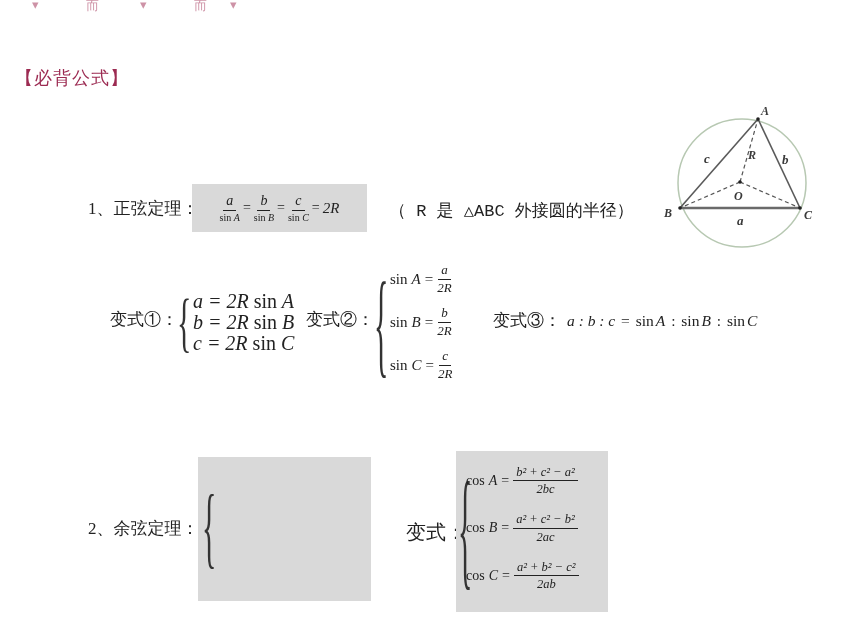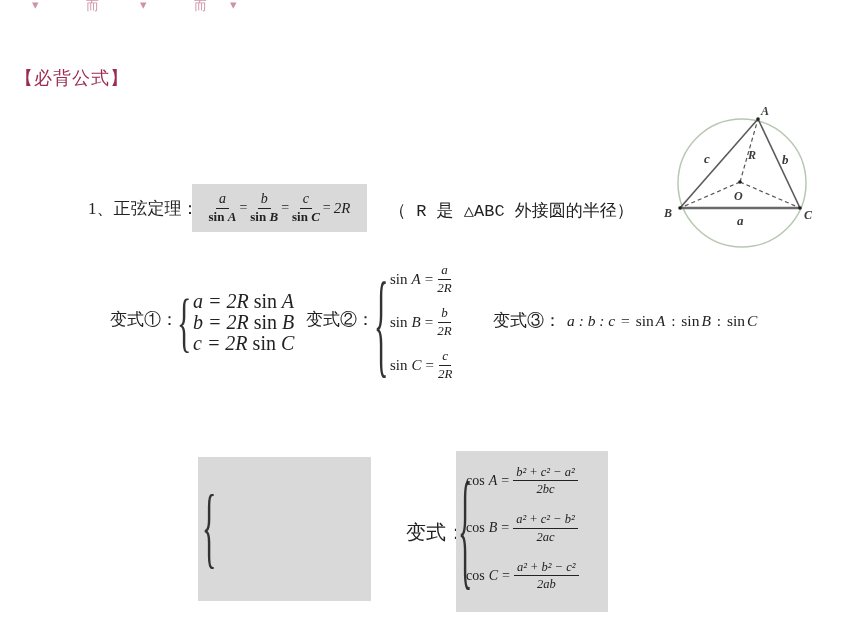--- a/index.html
+++ b/index.html
@@ -24,21 +24,21 @@
   .graybox{position:absolute;background:#d9d9d9;}
 
   
   .frac{display:inline-flex;flex-direction:column;align-items:center;vertical-align:middle;line-height:1.15;}
   .frac .num{padding:0 3px 1px;border-bottom:1.2px solid #222;}
   .frac .den{padding-top:1px;}
 
   
   .sine-label{left:88px;top:197px;font-size:17px;}
   .sine-box{left:192px;top:184px;width:175px;height:48px;display:flex;align-items:center;justify-content:center;gap:3px;font-size:14px;}
-  .sine-box .den{font-size:13px;font-weight:bold;}
+  .sine-box .den{font-size:10px;}
   .sine-note{left:389px;top:199px;font-size:17px;font-family:Liberation Mono, monospace;}
 
   
   .diagram{left:660px;top:103px;}
 
   
   .var1-label{left:110px;top:308px;font-size:17px;}
   .var1-lines{left:193px;top:291px;font-size:20px;line-height:21px;}
   .var2-label{left:306px;top:308px;font-size:17px;}
   .var2-lines{left:390px;top:258px;display:flex;flex-direction:column;}
@@ -172,20 +172,21 @@
   <div class="abs var3-formula">
     <span class="v">a : b : c</span>
     <span>=</span>
     <span class="fn">sin</span><span class="v">A</span>
     <span>:</span>
     <span class="fn">sin</span><span class="v">B</span>
     <span>:</span>
     <span class="fn">sin</span><span class="v">C</span>
   </div>
 
+  <span class="abs cn cos-label">2、余弦定理：</span>
   <div class="graybox cos-box1"></div>
   <span class="brace brace-cos1">{</span>
 
   <span class="abs cn cosvar-label">变式：</span>
   <div class="graybox cos-box2"></div>
   <span class="brace brace-cos2">{</span>
   <div class="abs cosvar-lines">
     <div class="row">
       <span class="fn">cos</span>
         <span class="v"> A</span>

